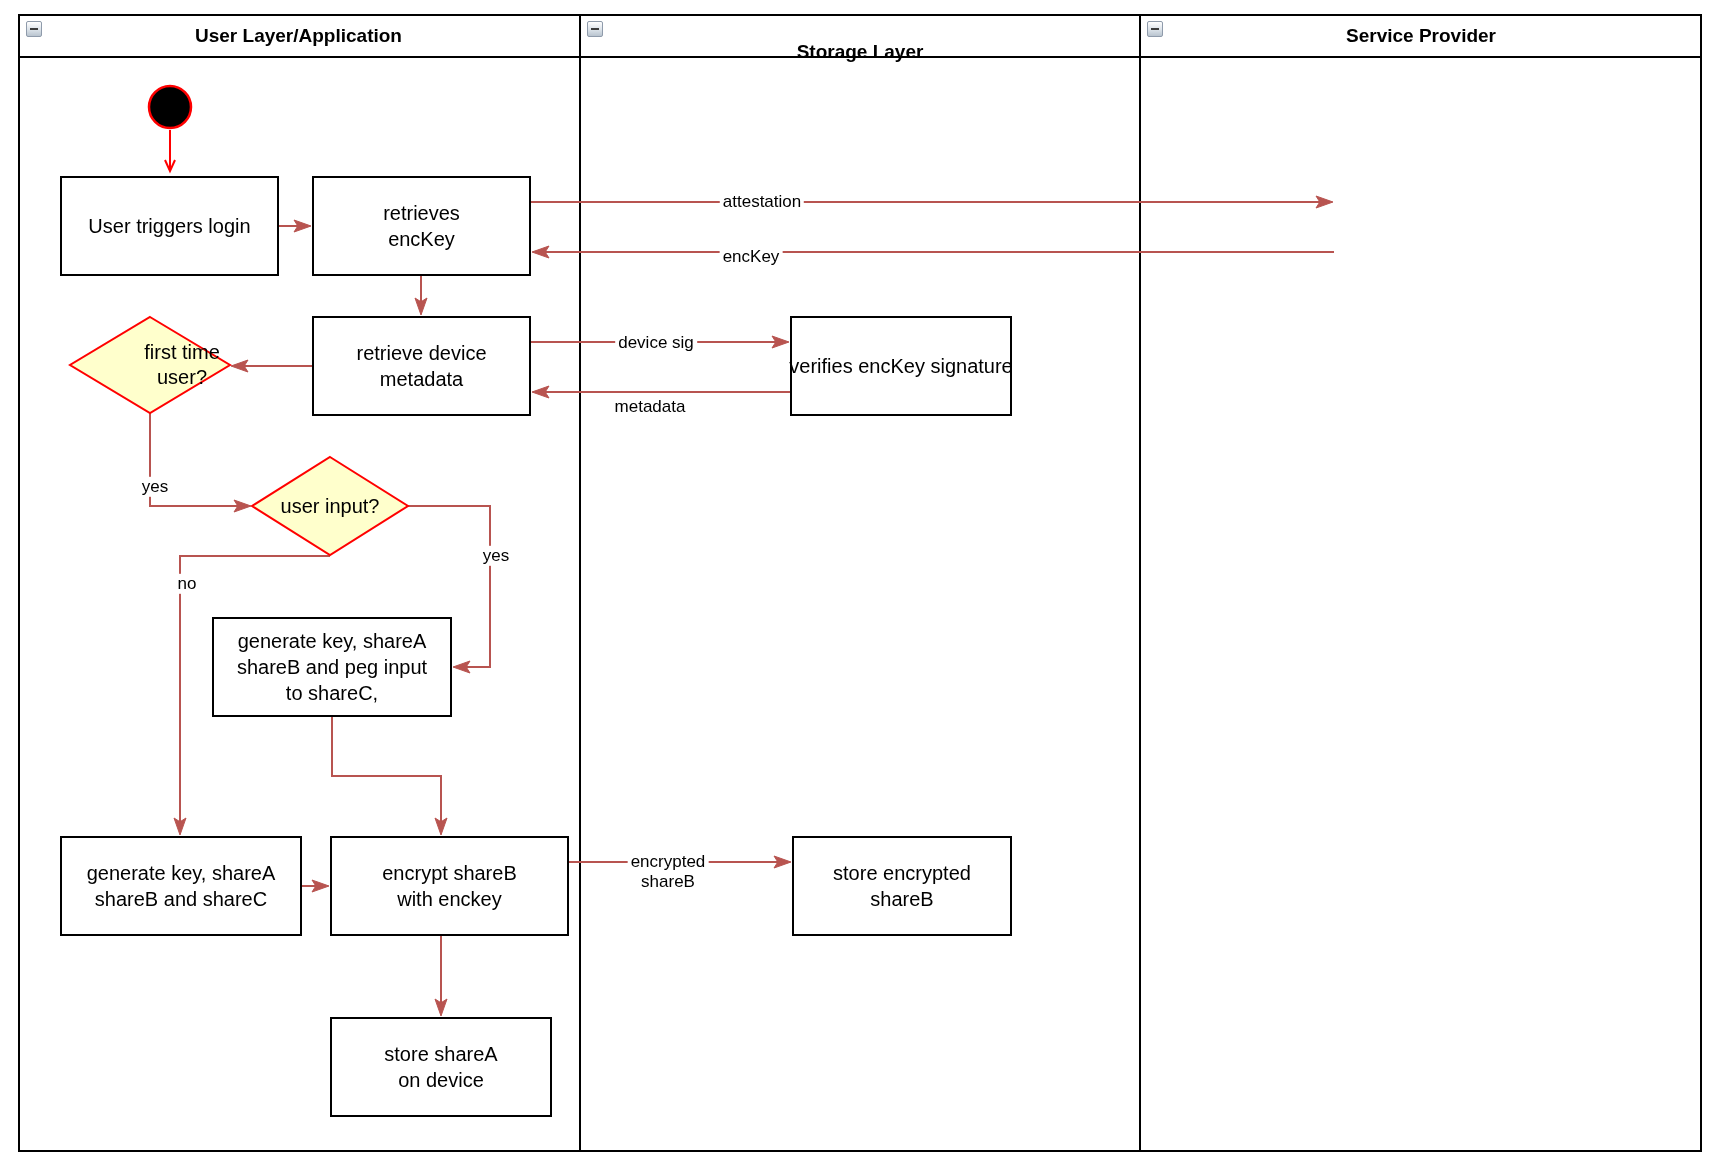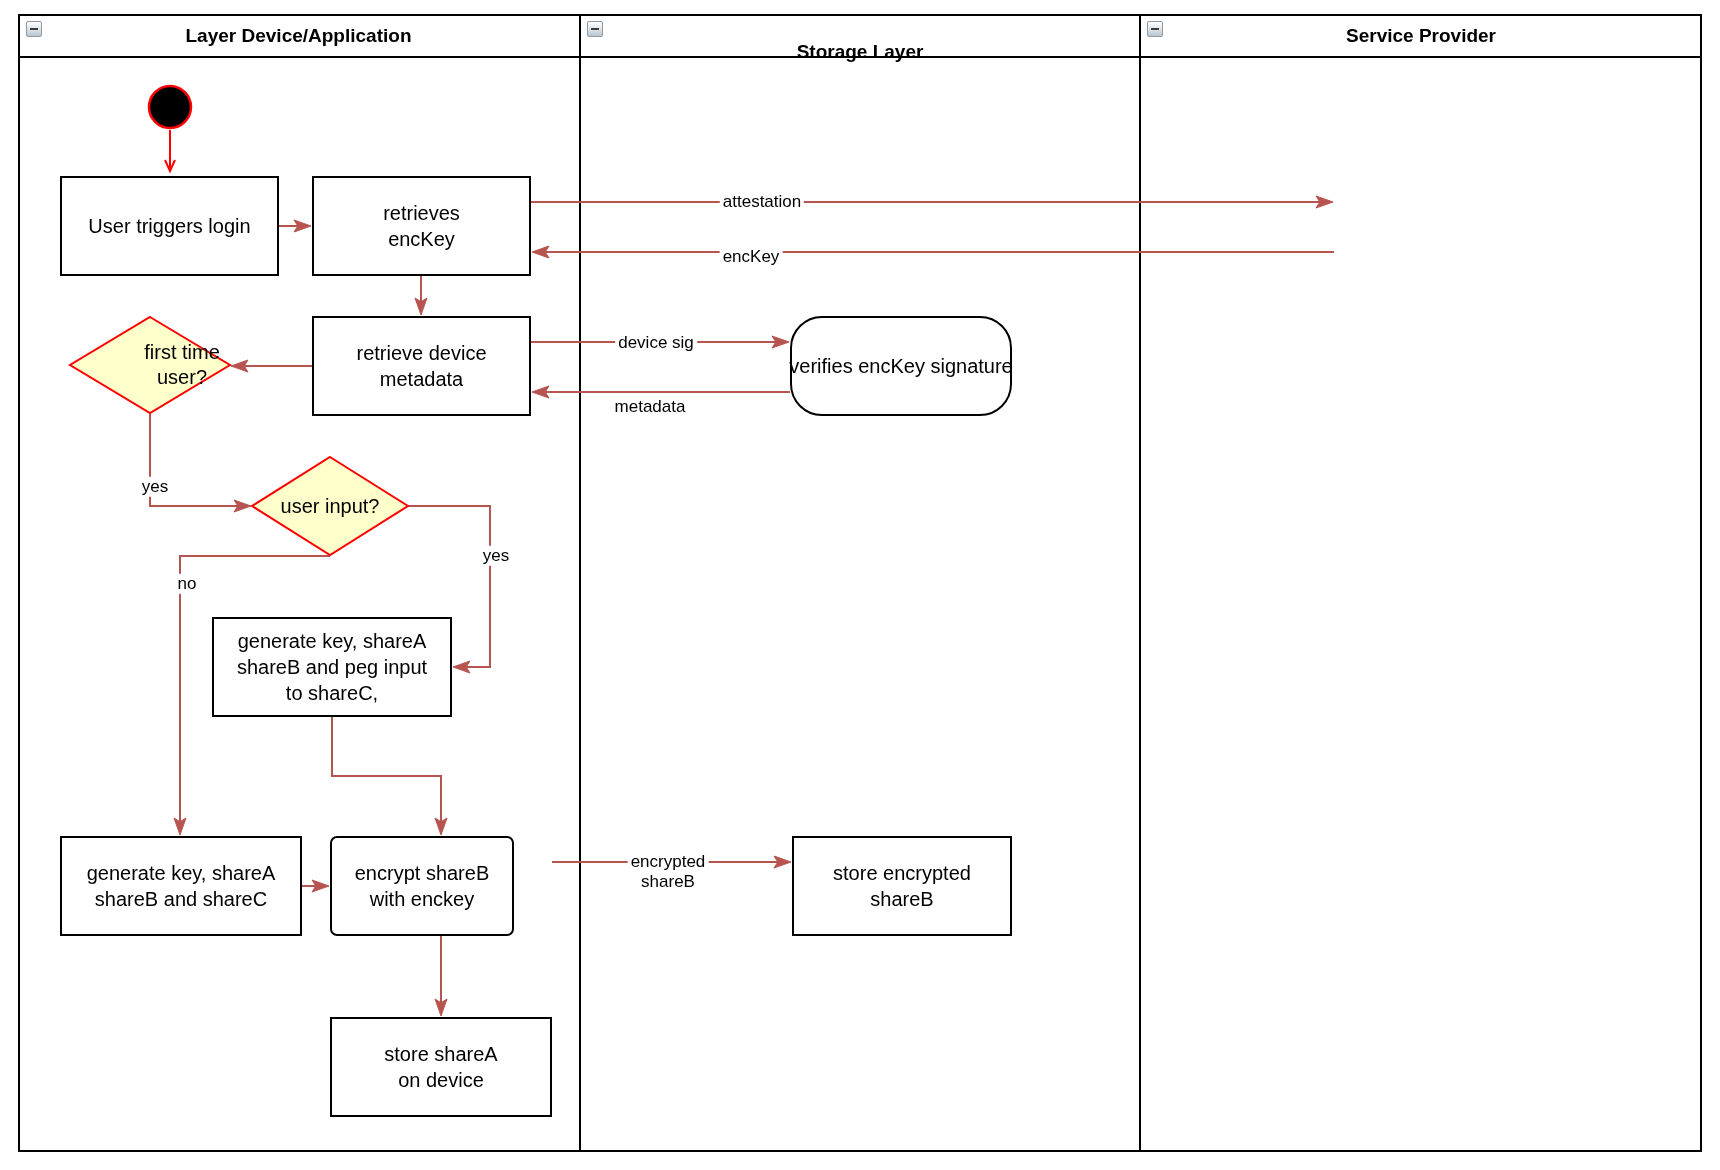--- a/index.html
+++ b/index.html
@@ -29,29 +29,29 @@
   .edge{stroke:var(--arrow);stroke-width:2;fill:none;}
   .edge-start{stroke:var(--accent);stroke-width:2;fill:none;}
   .ah-fill{fill:var(--arrow);stroke:var(--arrow);stroke-width:1;stroke-linejoin:round;}
   .ah-open{fill:none;stroke:var(--accent);stroke-width:2;stroke-linejoin:miter;}
   .diamond{fill:var(--diamond-fill);stroke:var(--accent);stroke-width:2;}
   .start-circle{fill:#000;stroke:var(--accent);stroke-width:2.5;}
   
   .node{position:absolute;box-sizing:border-box;border:2px solid var(--node-border);
         background:var(--node-fill);display:flex;align-items:center;justify-content:center;
         text-align:center;font-size:20px;line-height:1.3;white-space:pre-line;}
-  .nowrap{white-space:nowrap;border-radius:32px;}
+  .nowrap{white-space:nowrap;}
   #n-user-triggers-login{left:60px;top:176px;width:219px;height:100px;}
   #n-retrieves-enckey{left:312px;top:176px;width:219px;height:100px;}
   #n-verifies-user-login{left:1334px;top:176px;width:203px;height:100px;}
   #n-retrieve-enckey-metadata{left:312px;top:316px;width:219px;height:100px;}
   #n-verifies-enckey-signature{left:790px;top:316px;width:222px;height:100px;}
   #n-generate-key-peg-input{left:212px;top:617px;width:240px;height:100px;}
   #n-generate-key-shares{left:60px;top:836px;width:242px;height:100px;}
-  #n-encrypt-shareb{left:330px;top:836px;width:184px;height:100px;border-radius:7px;}
+  #n-encrypt-shareb{left:330px;top:836px;width:239px;height:100px;}
   #n-store-encrypted-shareb{left:792px;top:836px;width:220px;height:100px;}
   #n-store-sharea{left:330px;top:1017px;width:222px;height:100px;}
   .diamond-label{position:absolute;transform:translate(-50%,-50%);text-align:center;
                  font-size:20px;line-height:1.25;white-space:pre-line;}
   #dl-first-time{left:150px;top:365px;margin-left:32px;}
   #dl-user-input{left:330px;top:506px;}
   
   .edge-label{position:absolute;transform:translate(-50%,-50%);background:#fff;
               padding:0 3px;font-size:17px;line-height:1.2;text-align:center;white-space:pre-line;}
   #el-attestation{left:762px;top:202px;}
@@ -66,21 +66,21 @@
 </head>
 <body>
 
 <div id="stage">
 
   <div class="pool"></div>
   <div class="header-sep"></div>
   <div class="lane-divider" id="divider-1"></div>
   <div class="lane-divider" id="divider-2"></div>
 
-  <div class="lane-header" id="lane-header-1">Layer Device/Application</div>
+  <div class="lane-header" id="lane-header-1">User Layer/Application</div>
   <div class="lane-header" id="lane-header-2">Storage Layer</div>
   <div class="lane-header" id="lane-header-3">Service Provider</div>
 
   <div class="collapse-btn" id="collapse-1">
       <div class="bar"></div>
     </div>
   <div class="collapse-btn" id="collapse-2">
       <div class="bar"></div>
     </div>
   <div class="collapse-btn" id="collapse-3">

